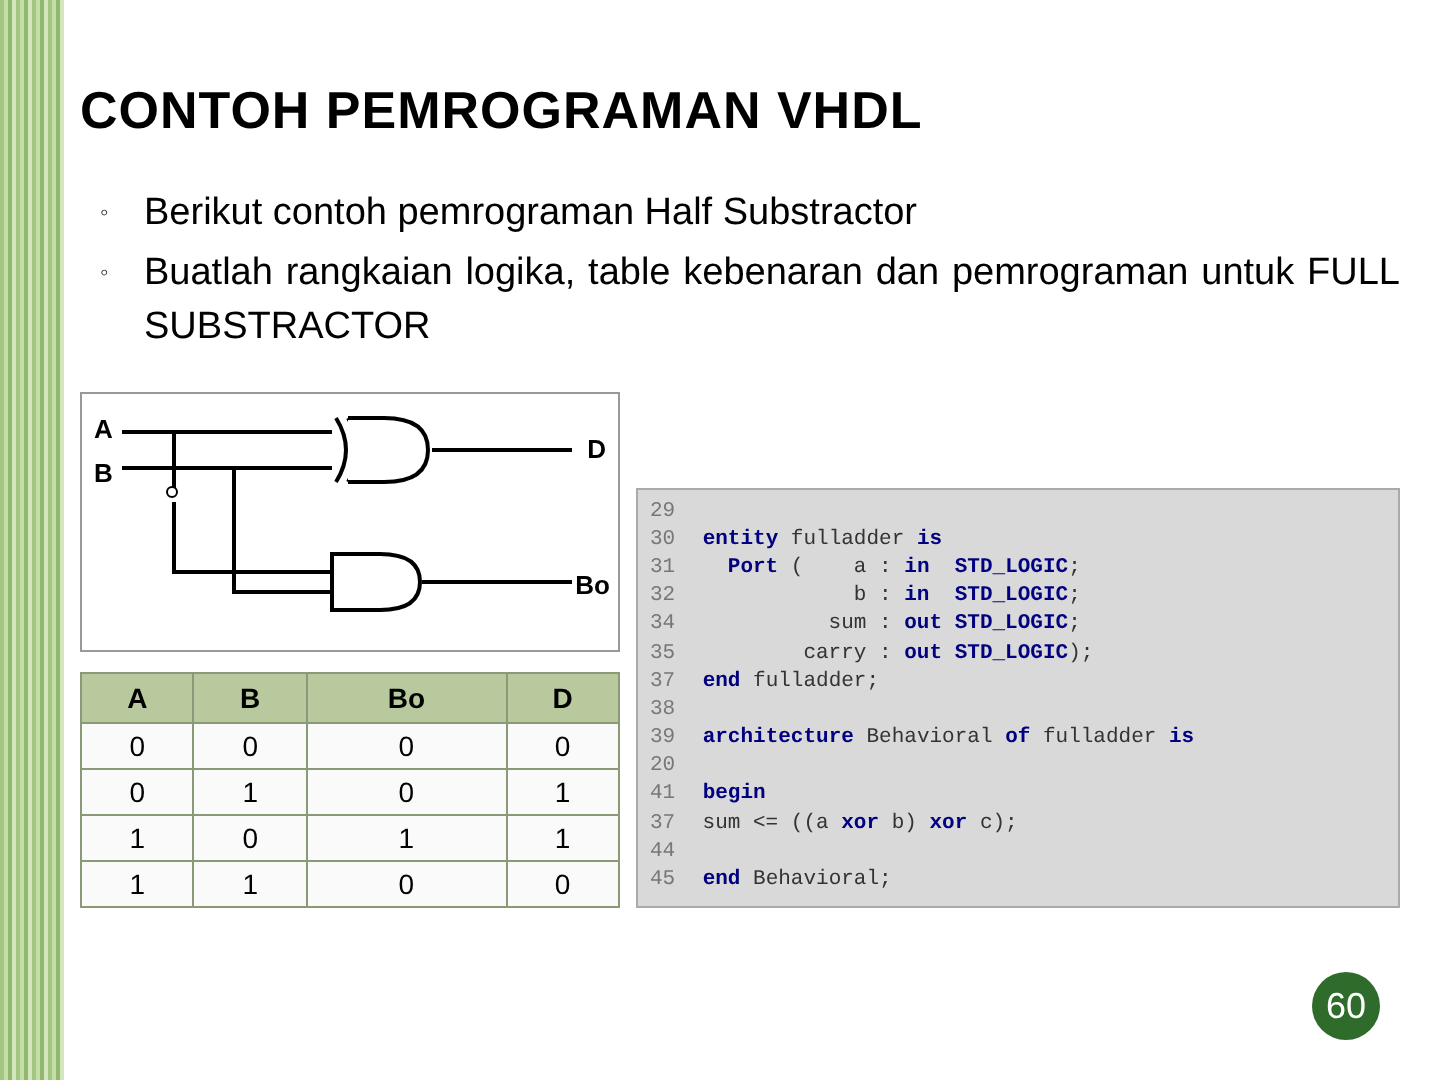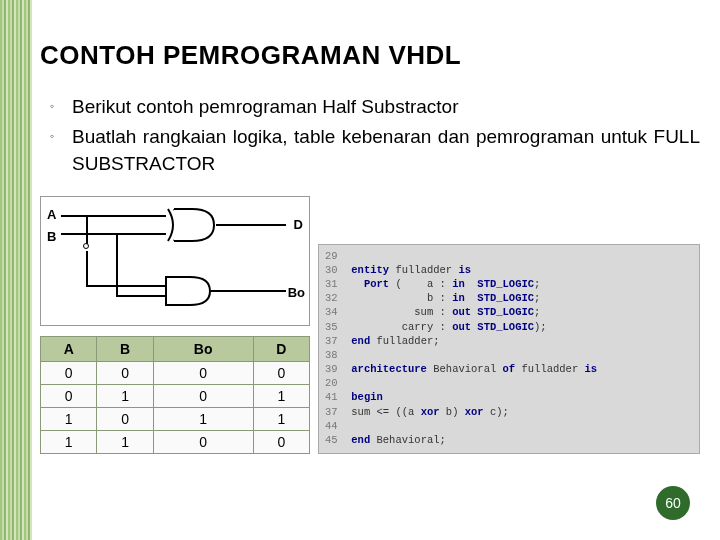--- a/index.html
+++ b/index.html
@@ -82,21 +82,21 @@
   .code-line { white-space: pre; }
   .ln { color: #777; display: inline-block; width: 20px; }
   .kw { color: #000080; font-weight: bold; text-align: right; }
   .ty { color: #000080; font-weight: bold; }
 
   .page-num {
     position: absolute; right: 30px; bottom: 20px;
     width: 34px; height: 34px; border-radius: 50%;
     background: #2f6b2a; color: #fff;
     display: flex; align-items: center; justify-content: center;
-    font-size: 14px;
+    font-size: 18px;
   }
 </style>
 </head>
 <body>
 
 <div class="left-bar"></div>
 
 <div class="slide">
   <h1>CONTOH PEMROGRAMAN VHDL</h1>
 

